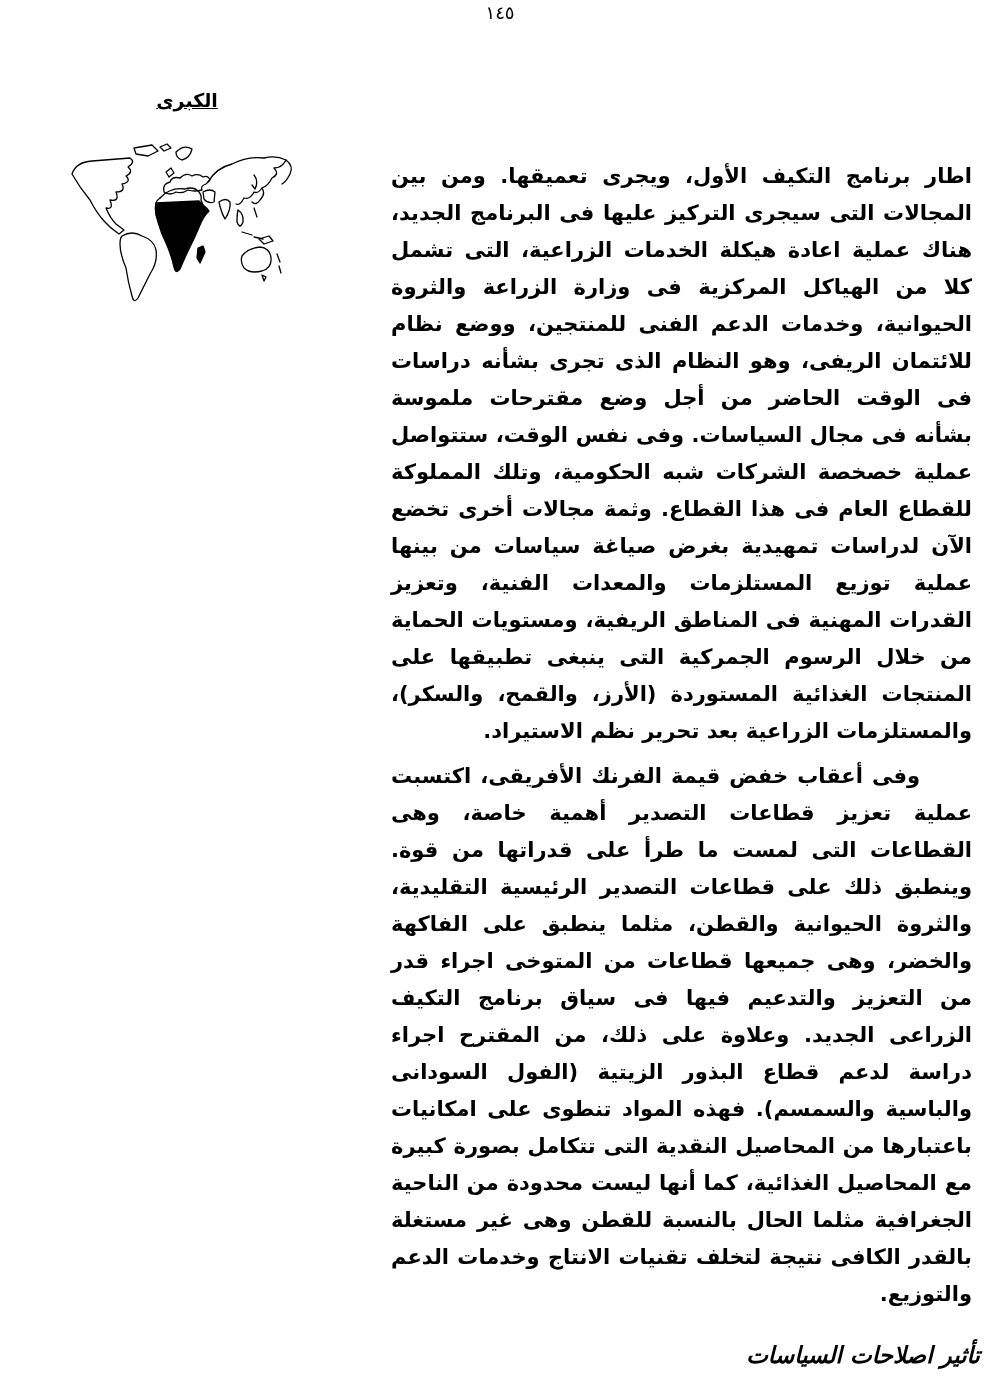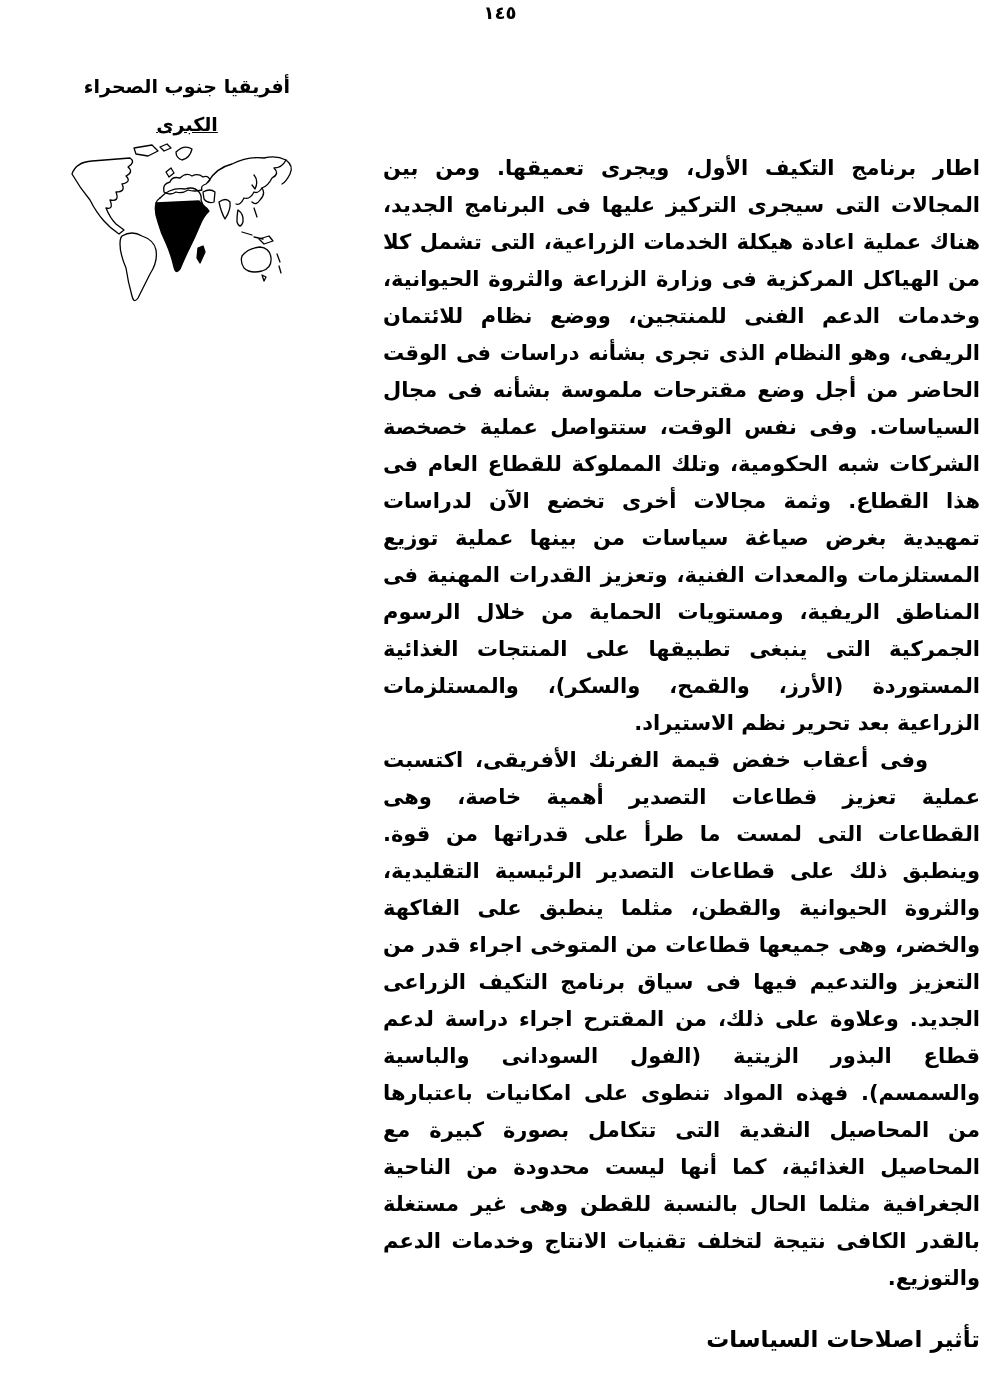--- a/index.html
+++ b/index.html
@@ -12,21 +12,21 @@
     font-family: "DejaVu Sans", sans-serif;
     color: #000000;
   }
   .page-number {
     position: absolute;
     top: 2px;
     left: 0;
     width: 1000px;
     text-align: center;
     font-size: 18px;
-    font-weight: bold;
+    font-weight: normal;
     letter-spacing: 2px;
   }
   .region-label {
     position: absolute;
     top: 74px;
     left: 58px;
     width: 258px;
     direction: rtl;
     text-align: center;
     font-weight: bold;
@@ -46,39 +46,39 @@
     position: absolute;
     top: 150px;
     left: 383px;
     width: 597px;
     direction: rtl;
     text-align: justify;
     font-size: 21px;
     font-weight: bold;
     line-height: 37px;
   }
-  .para { margin: 0; }
+  .para { margin: 8px; }
   .para.indent { text-indent: 52px; }
   .heading {
     margin: 26px 0 40px 0;
     font-size: 23px;
     font-weight: bold;
     text-align: right;
     line-height: 32px;
+    font-style: italic;
   }
 </style>
 </head>
 <body>
 
 <div class="page">
 
   <div class="page-number">١٤٥</div>
 
   <div class="region-label">
-    <div class="l1">أفريقيا جنوب الصحراء</div>
     <div class="l2">الكبرى</div>
   </div>
 
   <div class="map-wrap">
     <svg viewBox="0 0 258 178" xmlns="http://www.w3.org/2000/svg" fill="none" stroke="#000" stroke-width="1.3" stroke-linejoin="round" stroke-linecap="round">
 
       <path d="M14,32 Q18,20 34,19 L72,16 Q78,20 70,25 Q76,30 68,34 Q74,40 64,42 Q68,50 58,50 Q62,60 52,58 Q56,68 48,66 Q52,76 58,82 L66,88 L61,92 Q52,86 46,79 Q38,70 32,58 Q22,46 14,32 Z"></path>
 
       <path d="M76,6 L94,3 L100,9 L90,14 L78,12 Z"></path>
 

